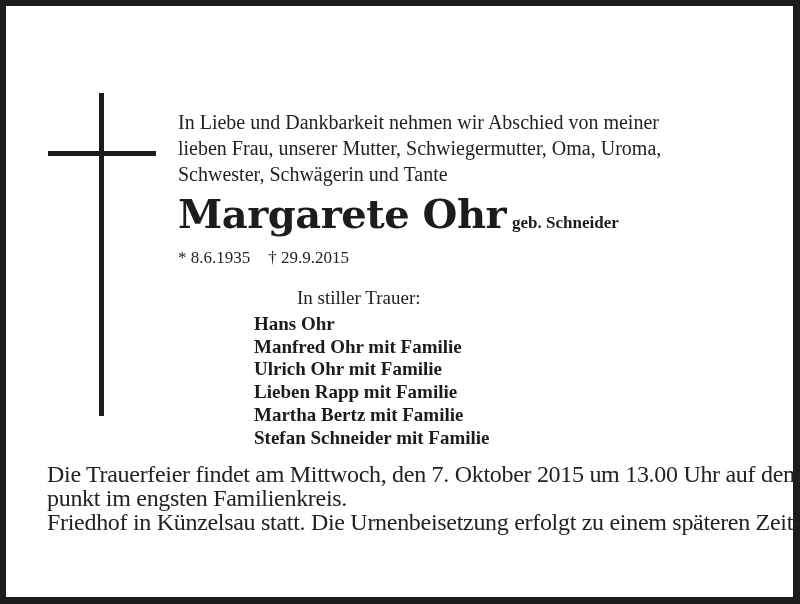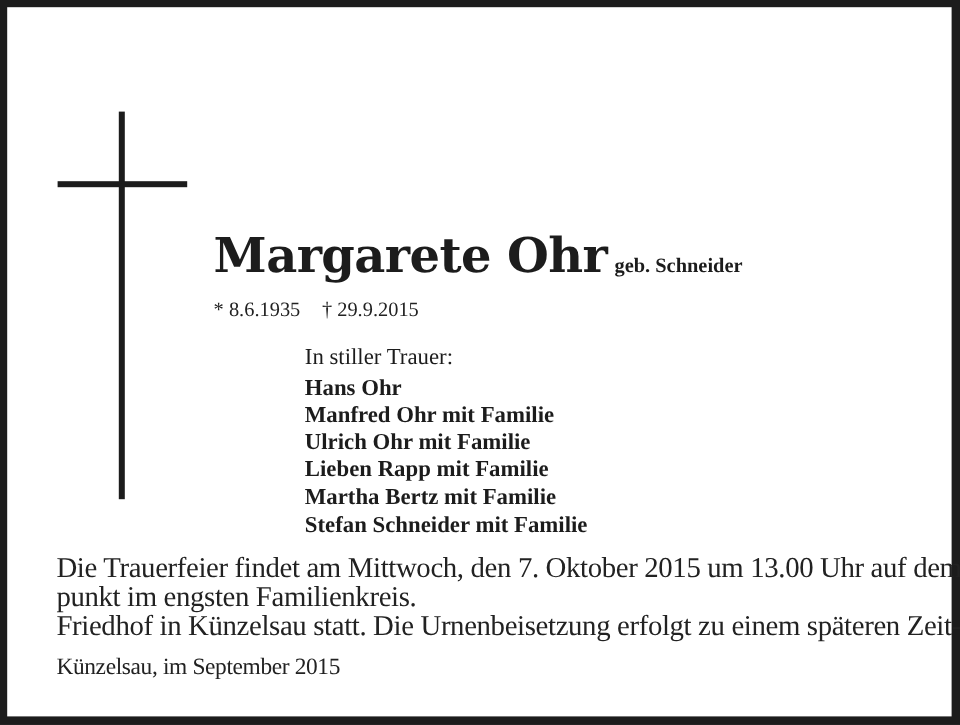--- a/index.html
+++ b/index.html
@@ -102,20 +102,21 @@
       position: absolute;
       left: 254px;
       top: 286px;
       font-family: "Liberation Serif", "DejaVu Serif", serif;
       color: #1c1c1c;
     }
     .mourners .label {
       font-size: 19px;
       line-height: 23px;
       margin-bottom: 4px;
+      margin-left: 43px;
     }
     .mourners .m-item {
       font-weight: bold;
       font-size: 19px;
       line-height: 22.7px;
       white-space: nowrap;
     }
     .details {
       position: absolute;
       left: 47px;
@@ -146,20 +147,25 @@
 <div class="frame"></div>
 
 <div class="page">
 
 
   <div>
     <div class="cross-v"></div>
     <div class="cross-h"></div>
   </div>
 
+  <div class="intro">
+    <span>In Liebe und Dankbarkeit nehmen wir Abschied von meiner</span>
+    <span>lieben Frau, unserer Mutter, Schwiegermutter, Oma, Uroma,</span>
+    <span>Schwester, Schwägerin und Tante</span>
+  </div>
 
   <div class="name-row">
     <span class="name">Margarete Ohr</span><span class="maiden">geb. Schneider</span>
   </div>
 
   <div class="dates">
     <span>* 8.6.1935</span><span class="death">† 29.9.2015</span>
   </div>
 
   <div class="mourners">
@@ -171,15 +177,14 @@
     <div class="m-item">Martha Bertz mit Familie</div>
     <div class="m-item">Stefan Schneider mit Familie</div>
   </div>
 
   <div class="details">
     <span>Die Trauerfeier findet am Mittwoch, den 7. Oktober 2015 um 13.00 Uhr auf dem</span>
     <span>punkt im engsten Familienkreis.</span>
     <span>Friedhof in Künzelsau statt. Die Urnenbeisetzung erfolgt zu einem späteren Zeit-</span>
   </div>
 
-  <div class="place-date">Künzelsau, im September 2015</div>
 
 </div>
 
 </body></html>

